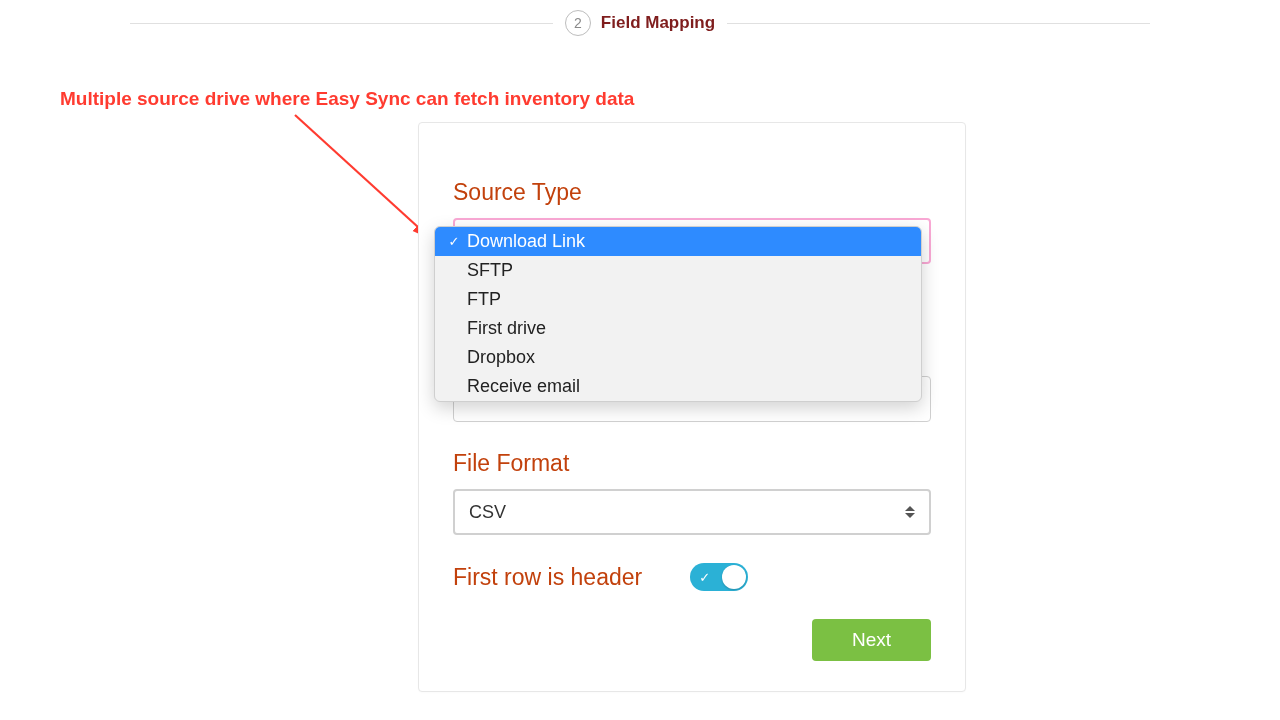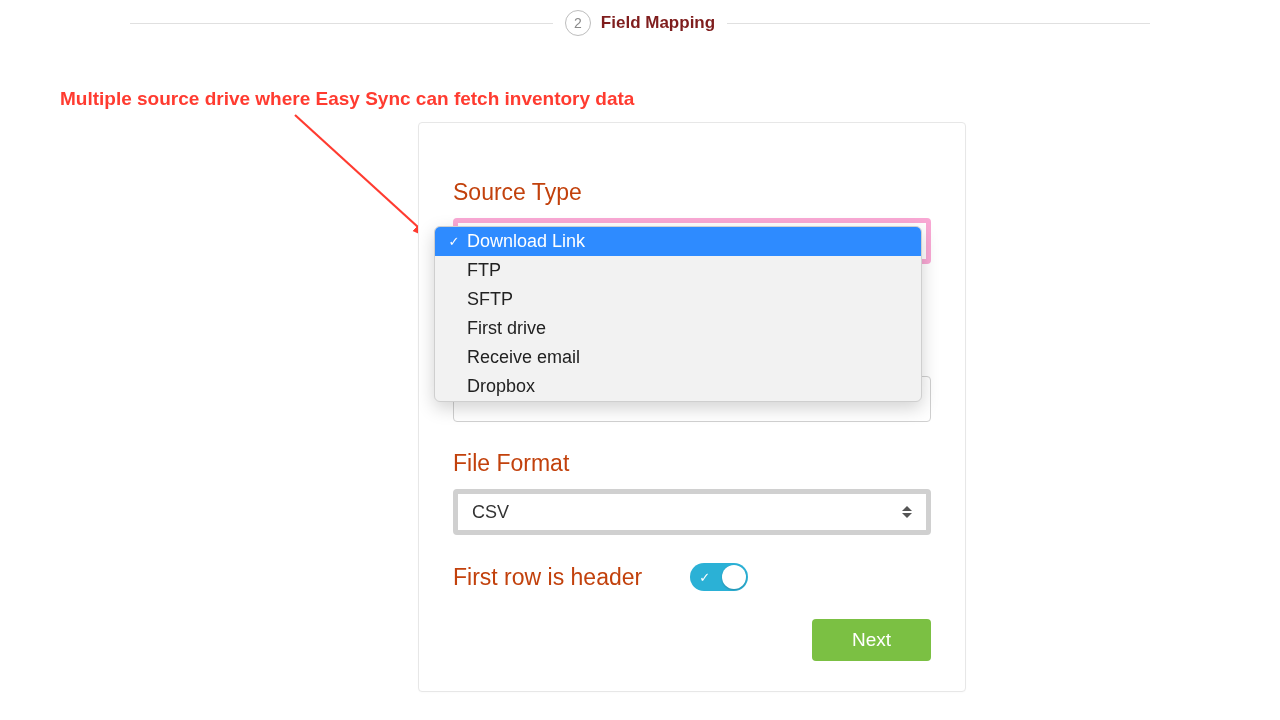--- a/index.html
+++ b/index.html
@@ -80,21 +80,21 @@
     color: #c2410c;
     margin-bottom: 12px;
   }
   .select-wrap {
     position: relative;
     margin-bottom: 28px;
   }
   .select-box {
     width: 100%;
     height: 46px;
-    border: 5px solid #f9a8d4;
+    border: 2px solid #f9a8d4;
     border-radius: 4px;
     background: #fff;
     padding: 0 34px 0 14px;
     font-size: 18px;
     color: #333;
     display: flex;
     align-items: center;
     position: relative;
   }
   .select-box.plain {
@@ -276,31 +276,31 @@
   </div>
 </div>
 
 <div class="dropdown">
   <div class="dropdown-item selected">
     <span class="check">✓</span>
     <span>Download Link</span>
   </div>
   <div class="dropdown-item">
     <span class="check">✓</span>
+    <span>SFTP</span>
+  </div>
+  <div class="dropdown-item">
+    <span class="check">✓</span>
     <span>FTP</span>
   </div>
   <div class="dropdown-item">
     <span class="check">✓</span>
-    <span>SFTP</span>
-  </div>
-  <div class="dropdown-item">
-    <span class="check">✓</span>
     <span>First drive</span>
   </div>
   <div class="dropdown-item">
     <span class="check">✓</span>
+    <span>Dropbox</span>
+  </div>
+  <div class="dropdown-item">
+    <span class="check">✓</span>
     <span>Receive email</span>
   </div>
-  <div class="dropdown-item">
-    <span class="check">✓</span>
-    <span>Dropbox</span>
-  </div>
 </div>
 
 </body></html>

